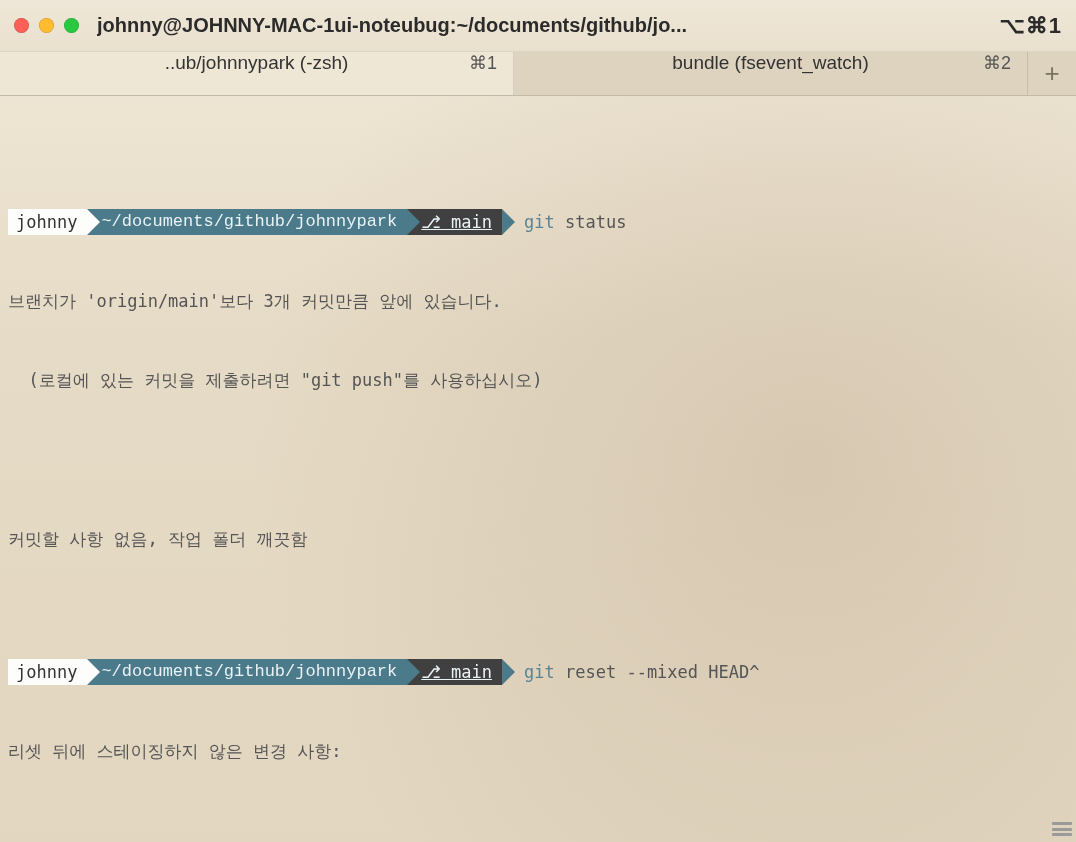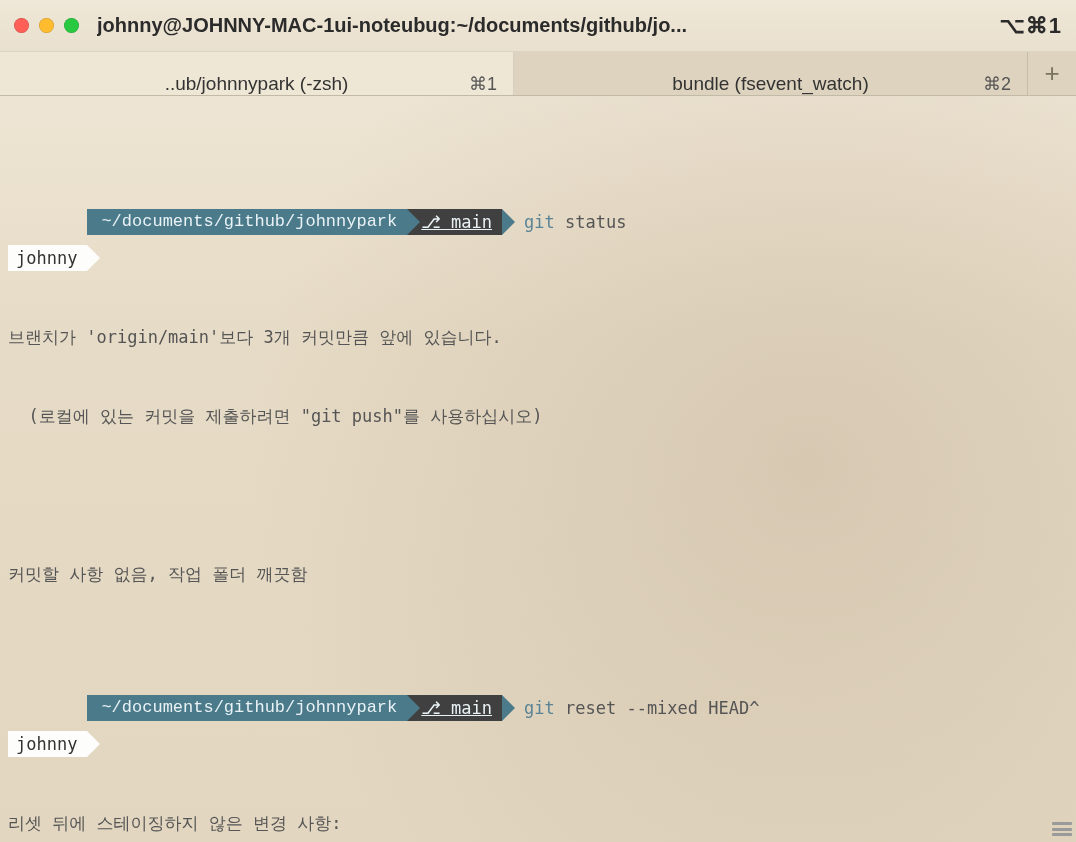--- a/index.html
+++ b/index.html
@@ -57,21 +57,21 @@
     z-index: 2;
     display: flex;
     height: 44px;
     background: #ded3bf;
     border-bottom: 1px solid rgba(0,0,0,0.12);
     font-family: -apple-system, "Helvetica Neue", Arial, sans-serif;
   }
   .tab {
     flex: 1;
     display: flex;
-    align-items: flex-end;
+    align-items: flex-start;
     justify-content: center;
     gap: 10px;
     border-right: 1px solid rgba(0,0,0,0.1);
     color: #333;
     font-size: 19px;
     position: relative;
     cursor: pointer;
   }
   .tab.active { background: #efe7d5; }
   .tab .shortcut {
@@ -111,21 +111,21 @@
     content: "";
     position: absolute;
     right: -13px;
     top: 0;
     width: 0; height: 0;
     border-top: 13px solid transparent;
     border-bottom: 13px solid transparent;
     border-left: 13px solid currentColor;
     z-index: 1;
   }
-  .seg.user { background: #fdfdfb; color: #333; padding-left: 8px; margin-top: 36px; }
+  .seg.user { background: #fdfdfb; color: #333; padding-left: 8px; }
   .seg.user::after { border-left-color: #fdfdfb; }
   .seg.path { background: #4b7a8a; color: #e9f2f5; font-family: Liberation Mono, monospace; }
   .seg.path::after { border-left-color: #4b7a8a; }
   .seg.branch { background: #404040; color: #e9f2f5; text-decoration: underline; }
   .seg.branch::after { border-left-color: #4b7a8a; }
   .cmd { margin-left: 22px; color: #555; }
   .cmd .git { color: #5a8496; }
   .out { color: #555; }
   .scroll-indicator {
     position: absolute;

